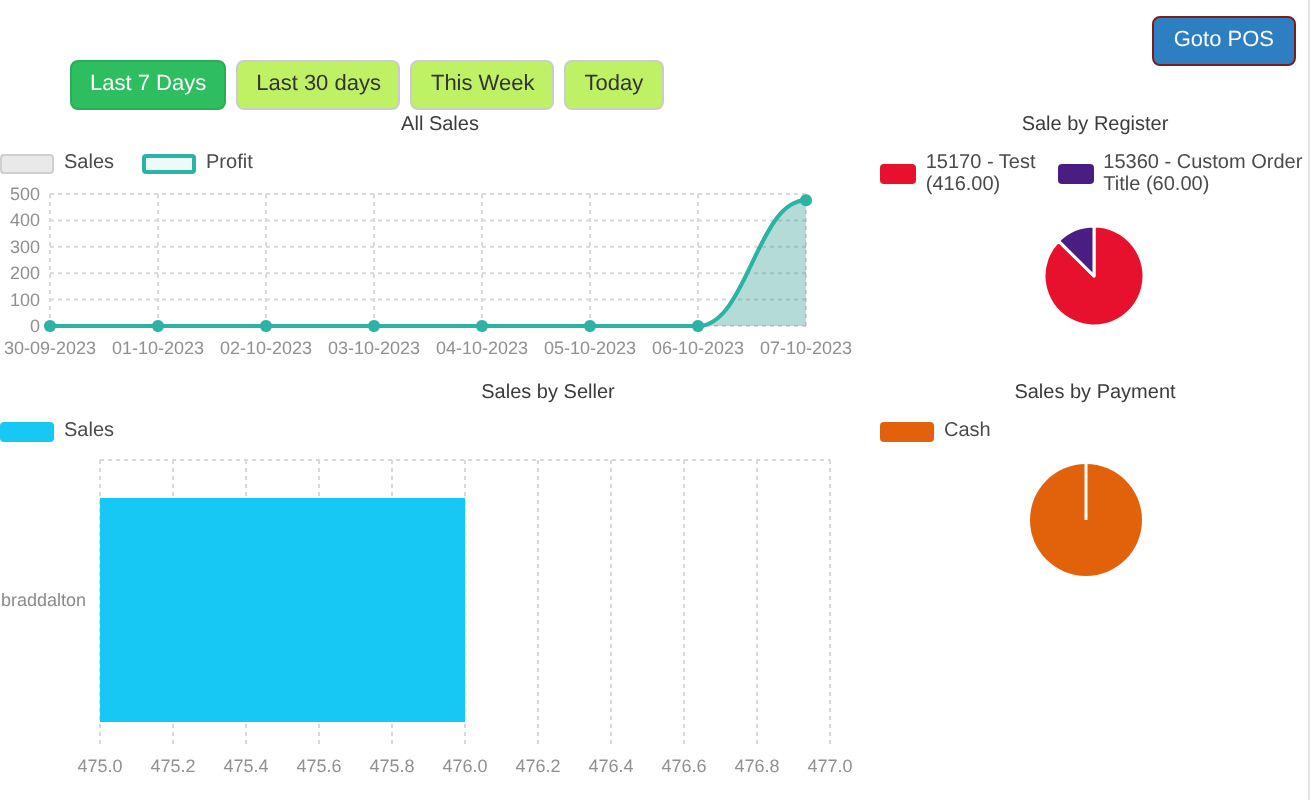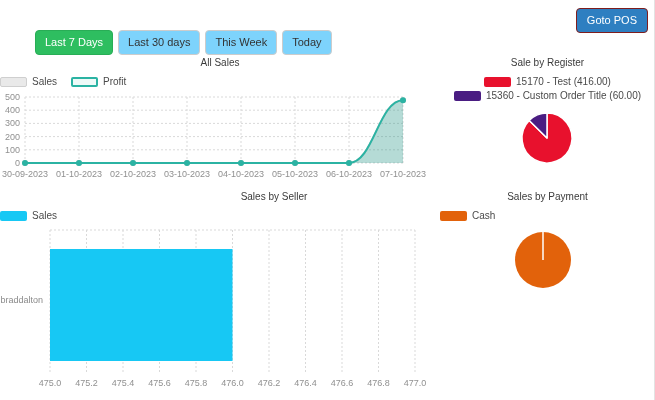--- a/index.html
+++ b/index.html
@@ -1,27 +1,27 @@
 <!DOCTYPE html>
 <html><head>
 <meta charset="utf-8">
 <style>
   html,body{margin:0;padding:0;background:#fff;}
   body{font-family:"Liberation Sans", sans-serif;}
   #page{position:relative;width:655px;height:400px;background:#fff;overflow:hidden;border-right:1px solid #e3e3e3;box-sizing:border-box;}
 
   
   #filters{position:absolute;left:3px;top:30px;display:flex;gap:5px;}
-  .btn-filter{font-family:"Liberation Sans",sans-serif;font-size:11px;line-height:1;padding:6px 9px;border:1px solid #ccc;border-radius:4px;background:#7dd3fc;color:#333;cursor:pointer;white-space:nowrap;}
+  .btn-filter{font-family:"Liberation Sans",sans-serif;font-size:11px;line-height:1;padding:6px 9px;border:1px solid #ccc;border-radius:4px;background:#bef264;color:#333;cursor:pointer;white-space:nowrap;}
   .btn-filter.active{background:#2ebe60;border-color:#29ad56;color:#fff;margin-left:32px;}
   .btn-goto{position:absolute;right:6px;top:8px;font-family:"Liberation Sans",sans-serif;font-size:11px;line-height:1;padding:6px 10px;border:1px solid #7f1d1d;border-radius:4px;background:#2e7fc1;color:#fff;cursor:pointer;}
 
   .chart-title{position:absolute;font-size:10px;font-weight:normal;color:#3b3b3b;text-align:center;}
   .legend-row{position:absolute;display:flex;justify-content:flex-start;align-items:center;gap:14px;}
-  .legend-col{position:absolute;display:flex;flex-direction:column;align-items:center;gap:3px;}
+  .legend-col{position:absolute;display:flex;flex-direction:row;align-items:center;gap:3px;}
   .leg{display:inline-flex;align-items:center;gap:5px;font-size:10px;color:#4a4a4a;}
   .sw{display:inline-block;width:27px;height:10px;border-radius:2px;box-sizing:border-box;}
 
   svg{position:absolute;display:block;}
   .tick{font-family:"Liberation Sans",sans-serif;font-size:9px;fill:#909090;}
   .catlabel{font-family:"Liberation Sans",sans-serif;font-size:9px;fill:#8a8a8a;}
 </style>
 </head>
 <body>
 

